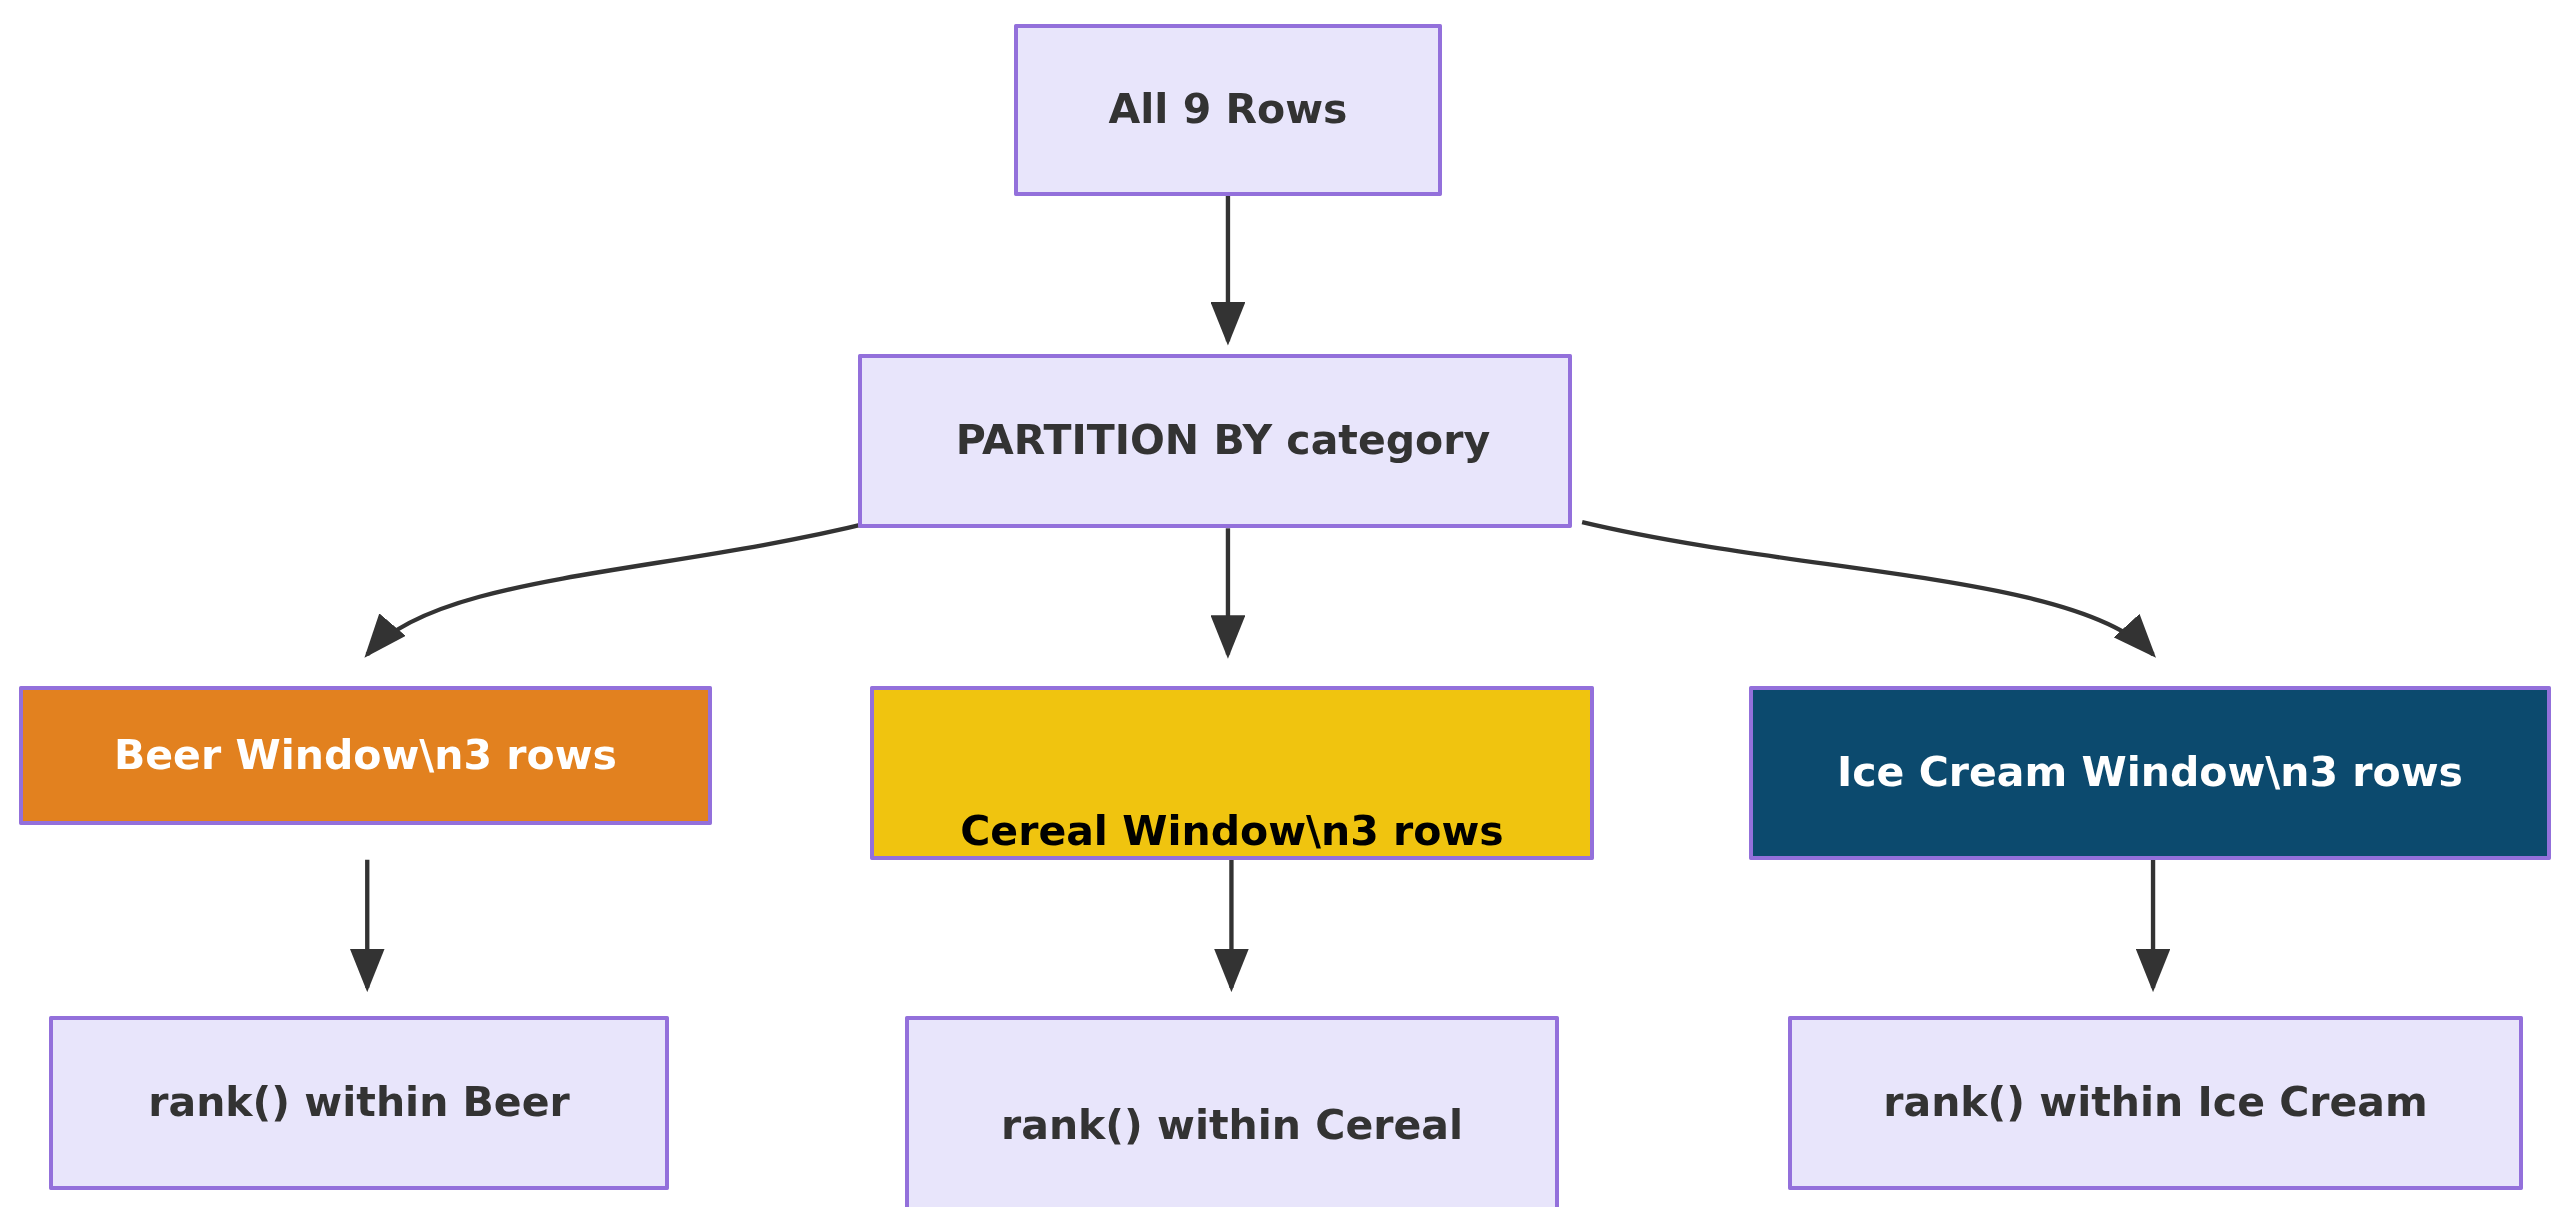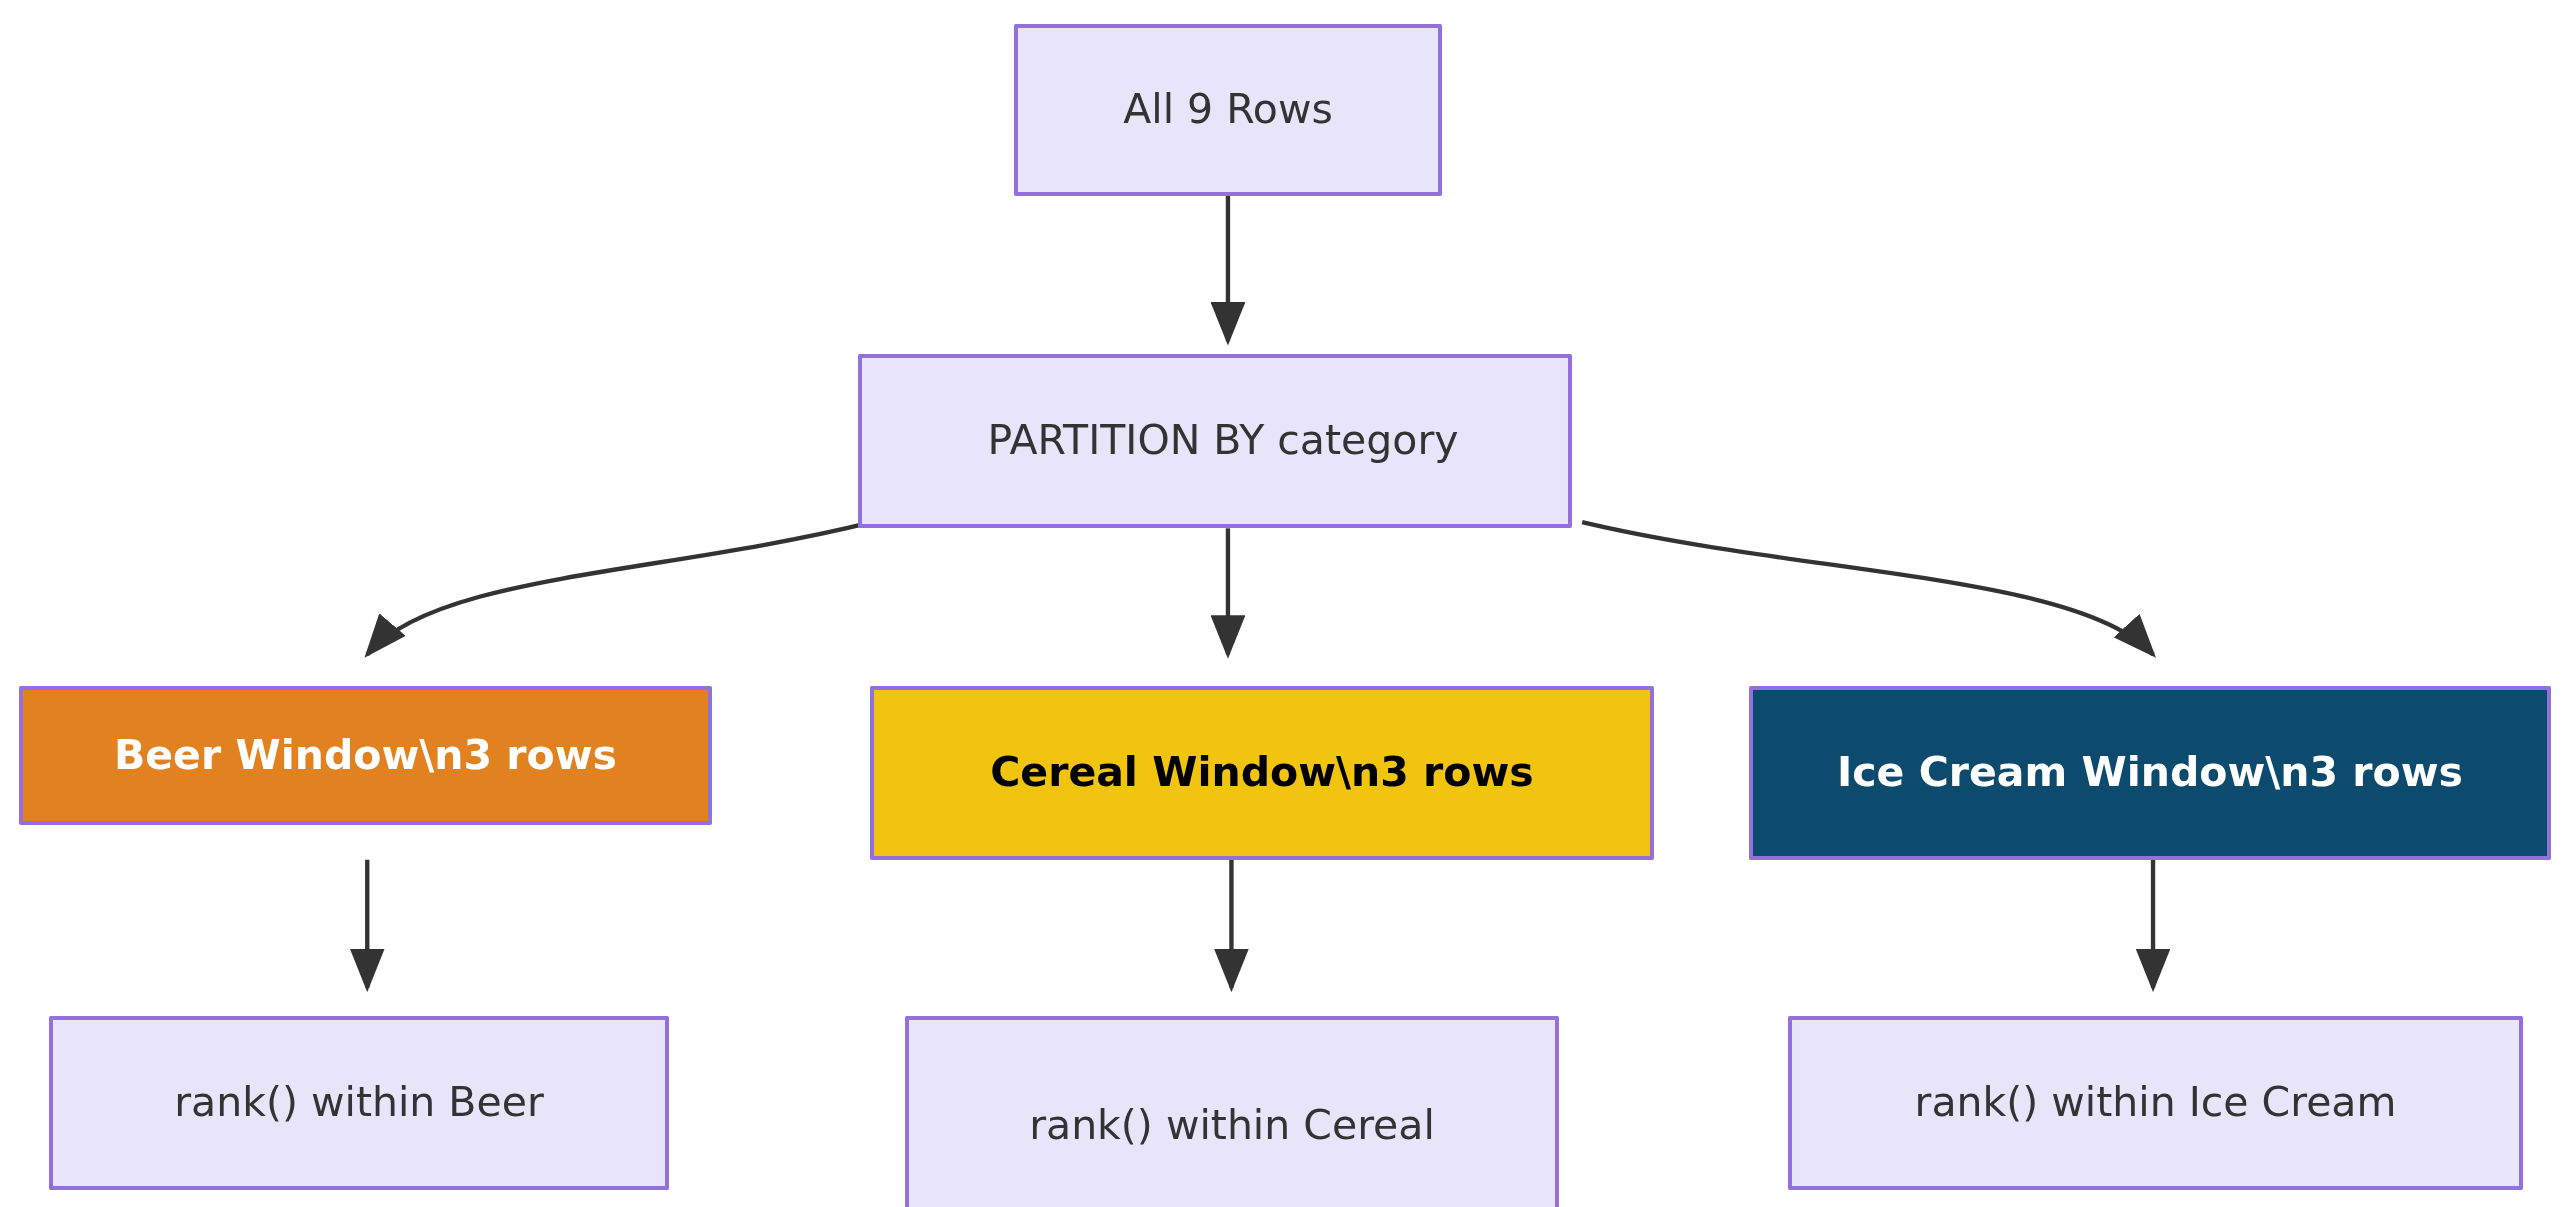--- a/index.html
+++ b/index.html
@@ -41,39 +41,39 @@
     line-height: 1.2;
     white-space: nowrap;
   }
 
   
   .node.lavender {
     background: #e8e5fb;
     border-color: #9370db;
     color: #333333;
     font-size: 41px;
-    font-weight: 400;
+    font-weight: 700;
   }
 
   
   .node.win {
     border-color: #9370db;
     font-size: 41px;
     font-weight: 700;
   }
   .node.win-beer   { background: #e2811f; color: #ffffff; }
   .node.win-cereal { background: #f0c40f; color: #000000; }
   .node.win-ice    { background: #0c4a6e; color: #ffffff; }
 
   
   #node-all-rows      { left: 1014px; top: 23.5px;   width: 428px; height: 172px; }
   #node-partition     { left: 858px; top: 354px;  width: 714px; height: 174px; padding-left: 16px; }
 
   #node-win-beer      { left: 19px;   top: 686px;  width: 693px;  height: 139px; }
-  #node-win-cereal    { left: 870px; top: 686px;  width: 784px;  height: 174px; }
+  #node-win-cereal    { left: 870px; top: 686px;  width: 724px;  height: 174px; align-items: flex-end; }
   #node-win-ice       { left: 1749px; top: 686px;  width: 802px;  height: 174px; }
 
   #node-rank-beer     { left: 49px;   top: 1016px; width: 620px; height: 174px; }
   #node-rank-cereal   { left: 905px; top: 1016px; width: 654px; height: 220px; }
   #node-rank-ice      { left: 1788px; top: 1016px; width: 735px; height: 174px; }
 </style>
 </head>
 <body>
 
 <div id="diagram-root">

